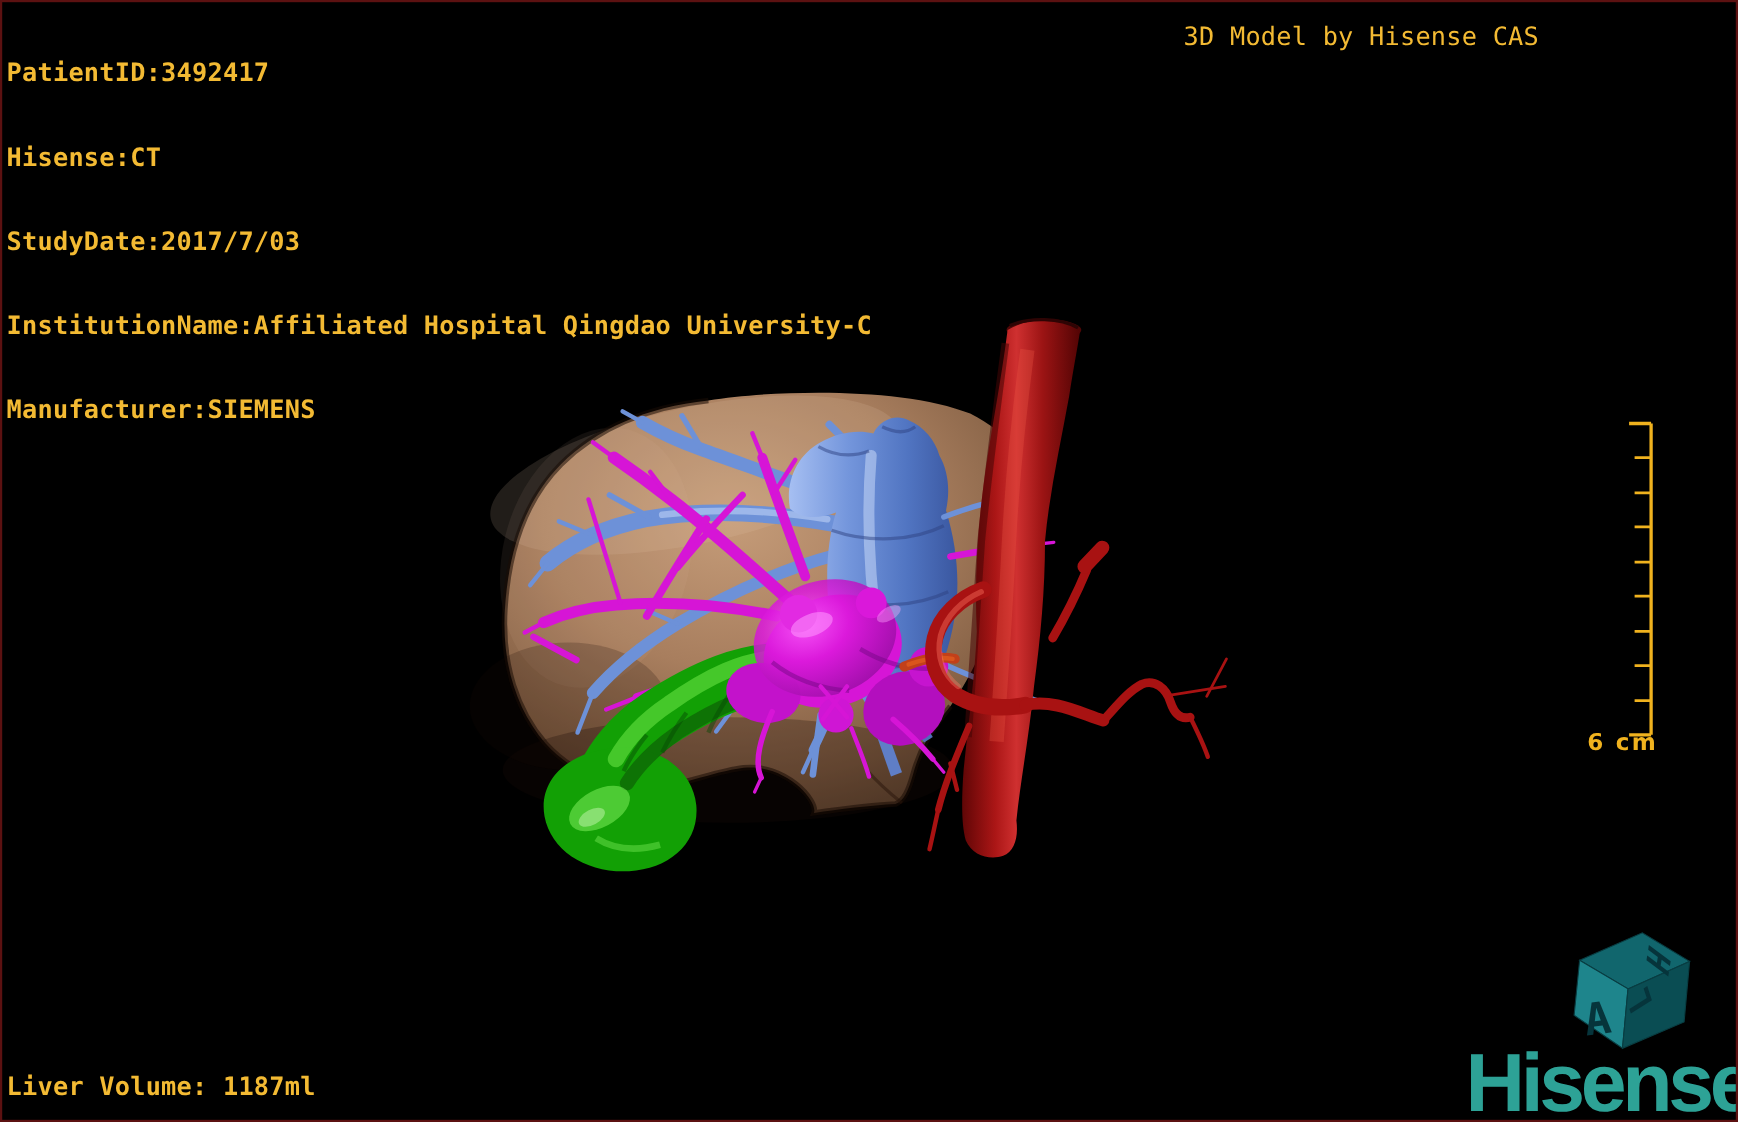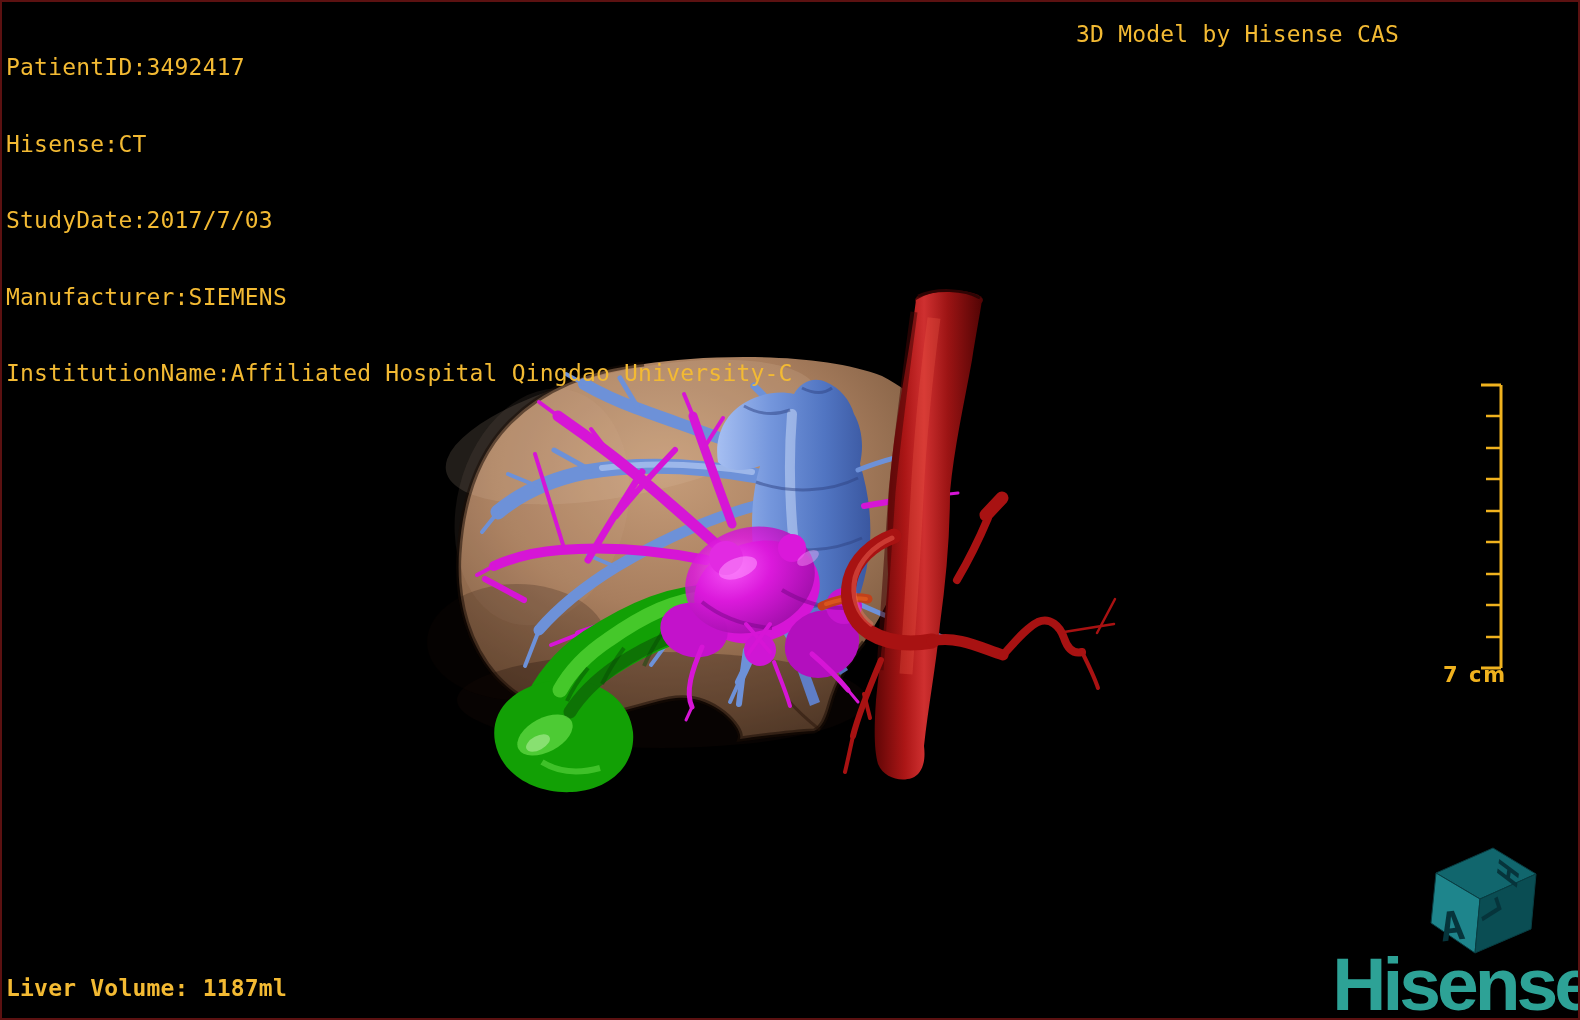--- a/index.html
+++ b/index.html
@@ -6,21 +6,21 @@
   #frame{
     position:relative;width:1576px;height:1016px;overflow:hidden;
     background:#000;border:2px solid #5c1111;
   }
   .anno{
     position:absolute;
     font-family:"DejaVu Sans Mono","Liberation Mono",monospace;
     font-size:23px;line-height:25.5px;letter-spacing:0.2px;
     color:#f3ba33;white-space:pre;
   }
-  #patient-info{left:4px;top:2px;}
+  #patient-info{left:4px;top:2px;font-weight:bold;}
   #top-right-note{left:1074px;top:20px;}
   #liver-volume{left:4px;top:974px;}
   #scale-label{
     position:absolute;left:1441px;top:661px;
     font-family:"DejaVu Sans","Liberation Sans",sans-serif;
     font-weight:bold;font-size:21px;color:#f0b21e;letter-spacing:2px;
   }
   #logo{
     position:absolute;right:-14px;bottom:-4px;
     font-family:"Liberation Sans","DejaVu Sans",sans-serif;
@@ -250,24 +250,24 @@
       <text class="cube-letter" transform="translate(1452,938) rotate(-7)" font-size="40" text-anchor="middle" fill="#06343b">A</text>
       <text class="cube-letter" transform="translate(1496,864) rotate(99) skewX(-28)" font-size="30" text-anchor="middle" fill="#06343b">H</text>
       <text class="cube-letter" transform="translate(1498,902) rotate(-108) skewX(14)" font-size="30" text-anchor="middle" fill="#06343b">L</text>
     </g>
   </svg>
 
   <div id="patient-info" class="anno" style="color: rgb(243, 186, 51);">
     <div>PatientID:3492417</div>
     <div>Hisense:CT</div>
     <div>StudyDate:2017/7/03</div>
+    <div>InstitutionName:Affiliated Hospital Qingdao University-C</div>
     <div>Manufacturer:SIEMENS</div>
-    <div>InstitutionName:Affiliated Hospital Qingdao University-C</div>
   </div>
 
   <div id="top-right-note" class="anno" style="color: rgb(243, 186, 51);">3D Model by Hisense CAS</div>
 
   <div id="liver-volume" class="anno" style="color: rgb(243, 186, 51); font-weight: bold;">Liver Volume: 1187ml</div>
 
-  <div id="scale-label" style="color: rgb(240, 178, 30);">7 cm</div>
+  <div id="scale-label" style="color: rgb(240, 178, 30);">6 cm</div>
 
   <div id="logo" style="color: rgb(45, 162, 150);">Hisense</div>
 </div>
 
 </body></html>

